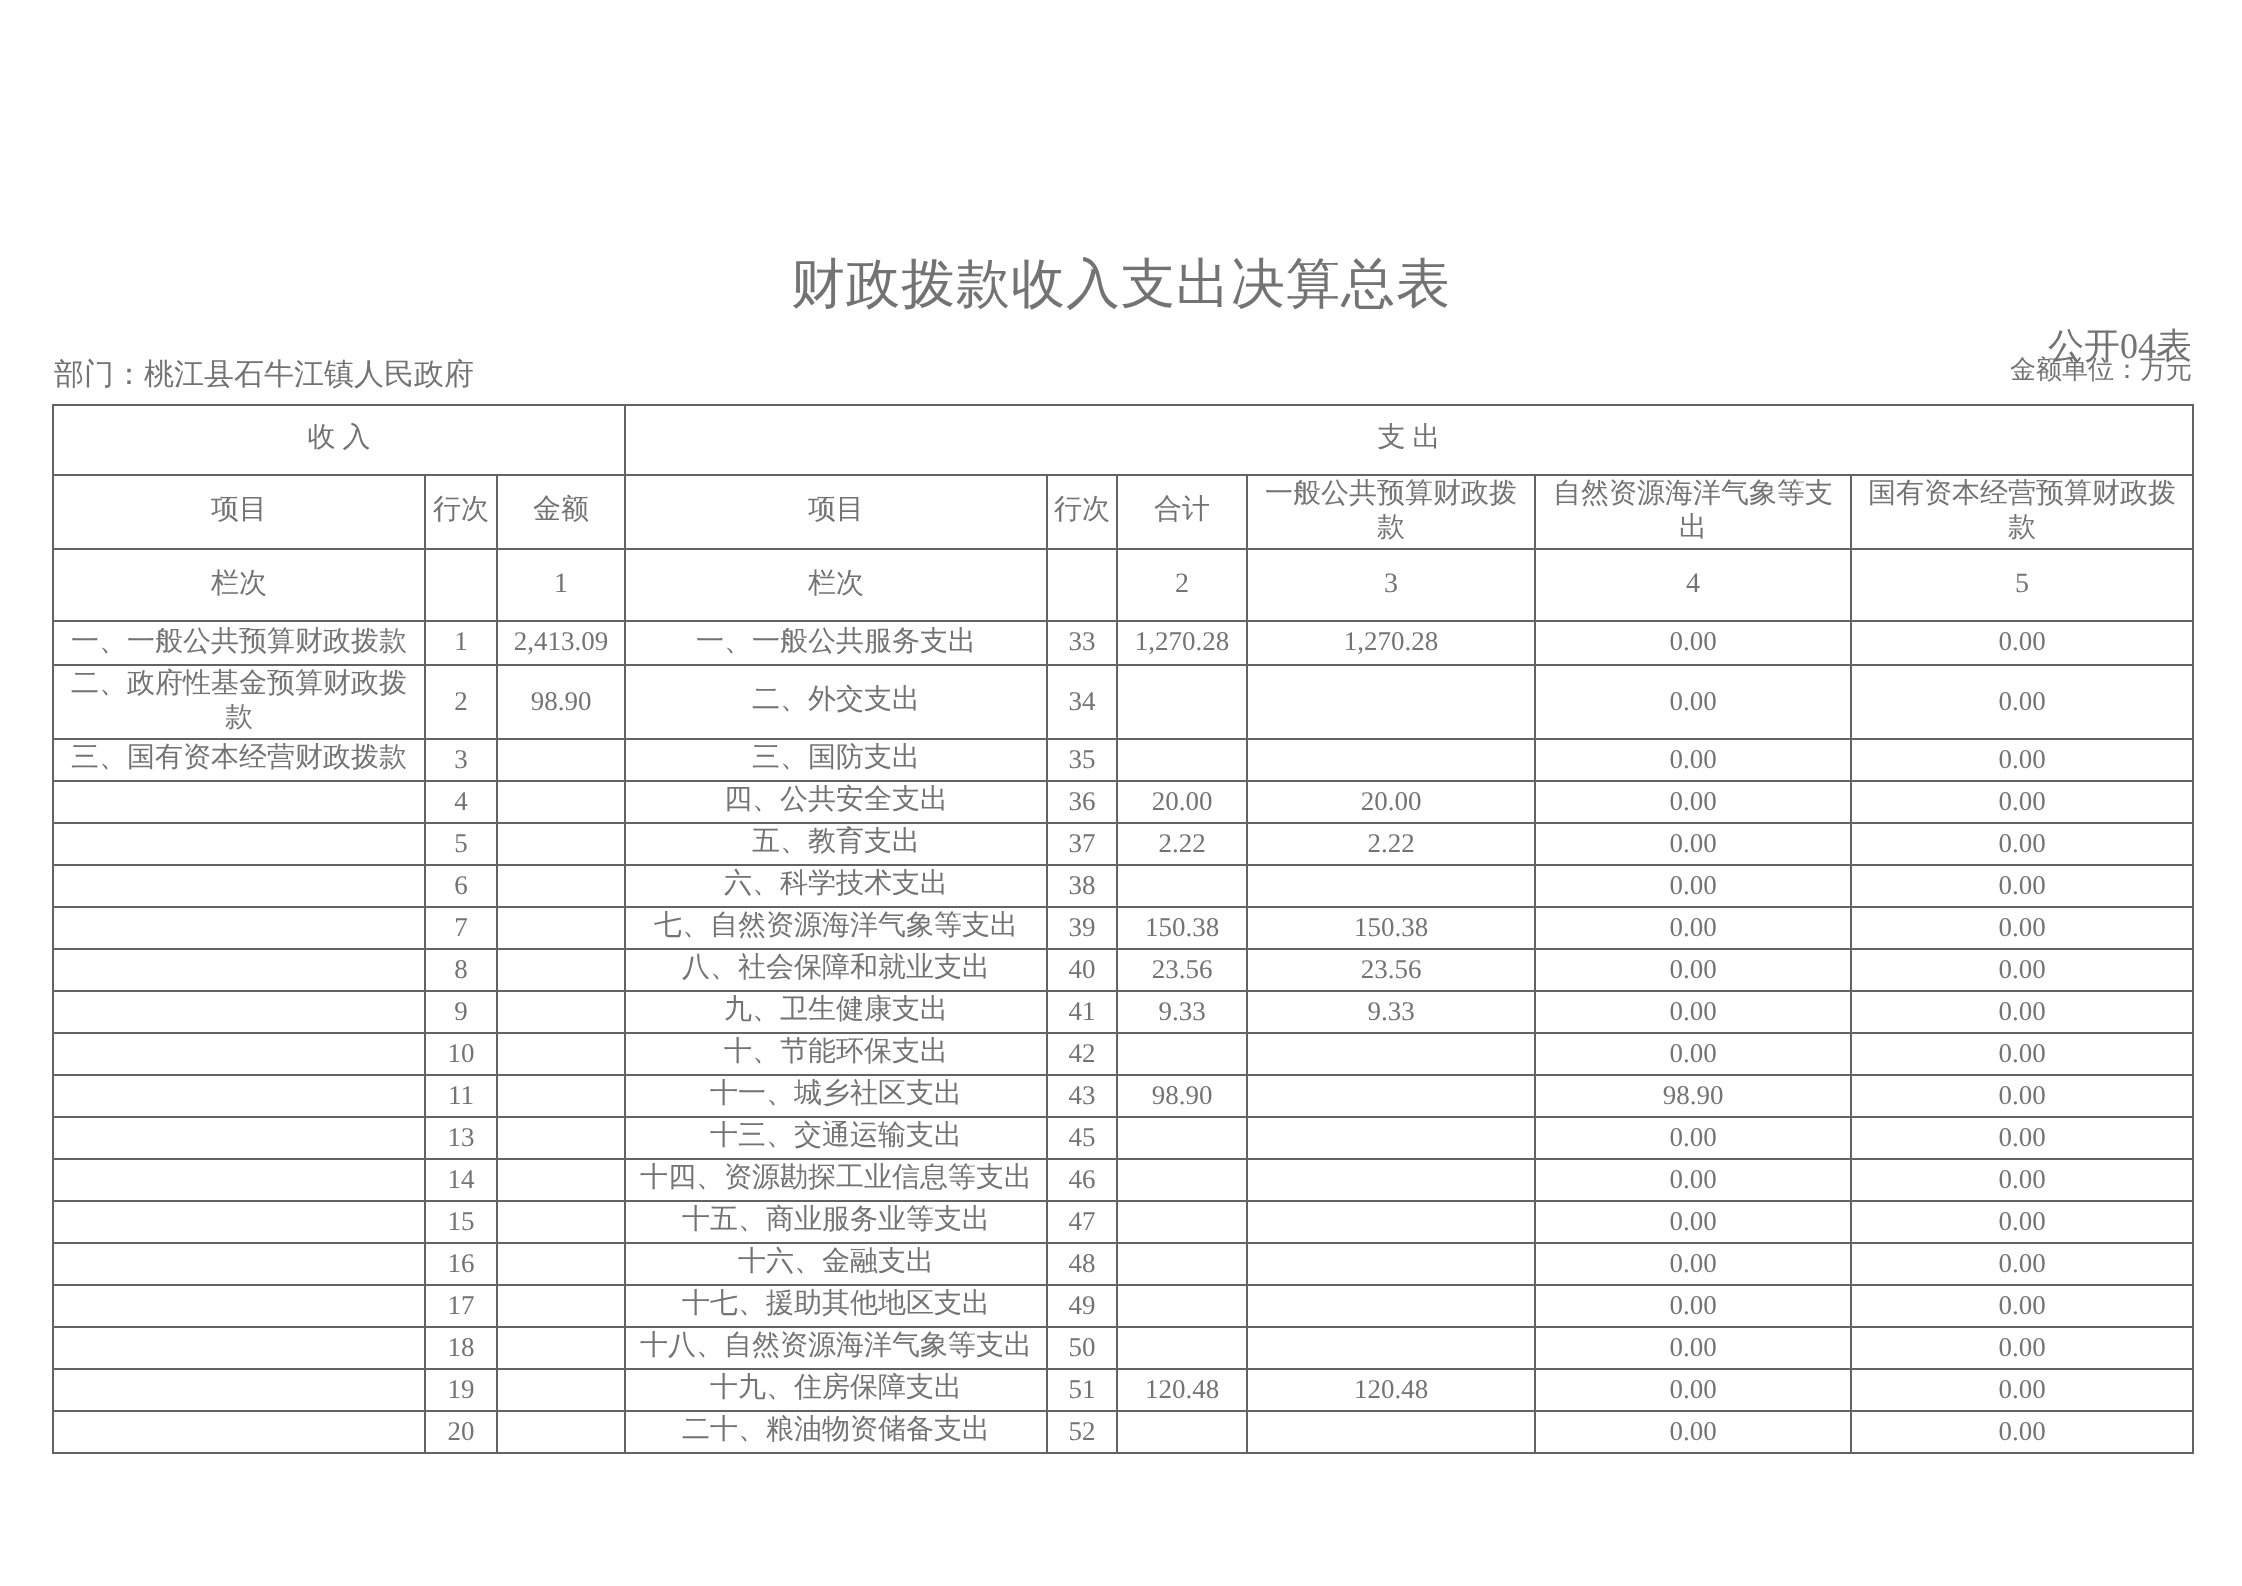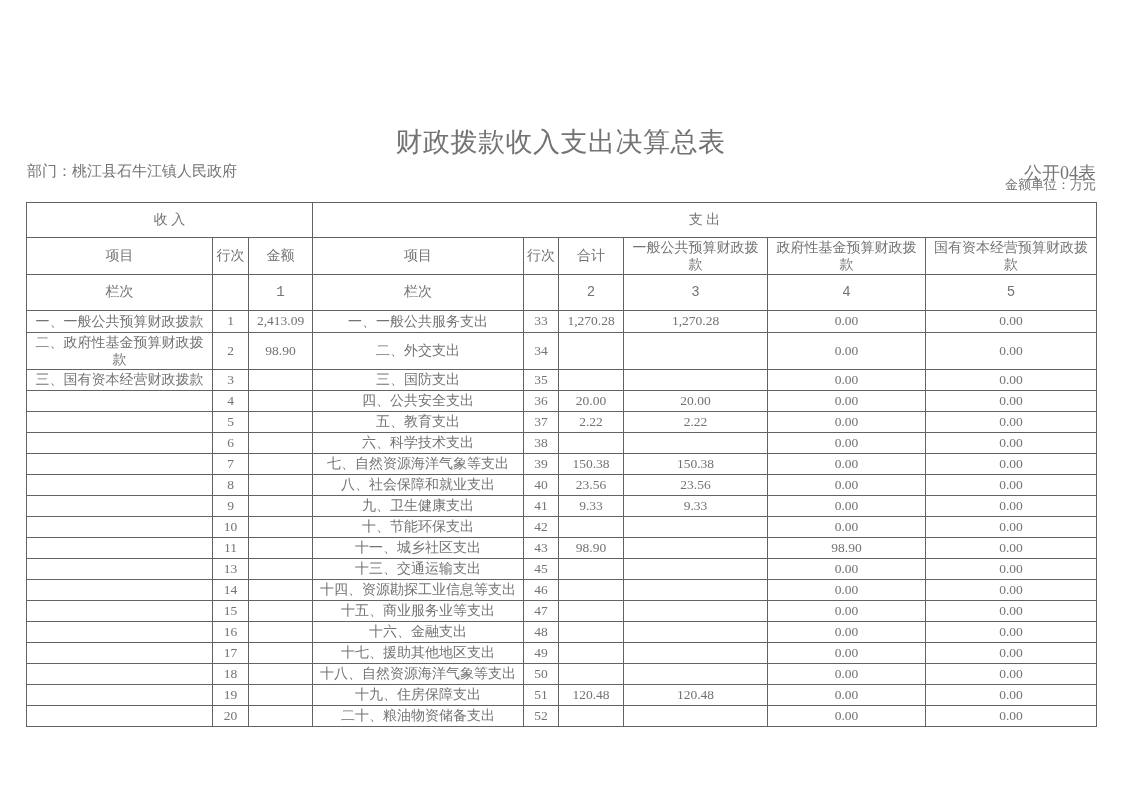--- a/index.html
+++ b/index.html
@@ -14,21 +14,21 @@
   .doc-title{
     position:absolute;left:0;top:124px;width:1121px;
     text-align:center;font-size:27px;font-weight:normal;
     letter-spacing:0.5px;white-space:nowrap;
   }
   .meta-table-code{
     position:absolute;right:25px;top:161px;
     font-size:18px;text-align:right;
   }
   .meta-dept{
-    position:absolute;left:27px;top:162px;
+    position:absolute;left:27px;top:178px;
     font-size:15px;
     font-family:Liberation Serif, serif;
   }
   .meta-unit{
     position:absolute;right:25px;top:176px;
     font-size:13px;text-align:left;
   }
   table.budget{
     position:absolute;left:26px;top:202px;
     width:1070px;height:518px;
@@ -39,21 +39,21 @@
     border:1px solid #636363;
     font-weight:normal;
     padding:0 2px;
     line-height:1.25;
     overflow:hidden;
     vertical-align:middle;
     text-align:center;
   }
   thead tr.r-section{height:35px;}
   thead tr.r-headers{height:37px;}
-  thead tr.r-lanci{height:36px;font-family:Liberation Mono, monospace;}
+  thead tr.r-lanci{height:36px;}
   tbody tr{height:21px;}
   tbody tr:nth-child(1){height:22px;margin-left:20px;}
   tbody tr:nth-child(2){height:37px;}
   td.td-item{text-align:left;padding:0 3px 0 2px;}
   td.td-line{text-align:center;font-size:13.5px;}
   td.td-num{text-align:right;padding-right:4px;font-size:13.5px;}
 </style>
 </head>
 <body>
 
@@ -83,21 +83,21 @@
         <th colspan="6">支 出</th>
       </tr>
       <tr class="r-headers">
         <th>项目</th>
         <th>行次</th>
         <th>金额</th>
         <th>项目</th>
         <th>行次</th>
         <th>合计</th>
         <th>一般公共预算财政拨款</th>
-        <th>政府性基金预算财政拨款</th>
+        <th>自然资源海洋气象等支出</th>
         <th>国有资本经营预算财政拨款</th>
       </tr>
       <tr class="r-lanci">
         <th>栏次</th>
         <th></th>
         <th>1</th>
         <th>栏次</th>
         <th></th>
         <th>2</th>
         <th>3</th>

